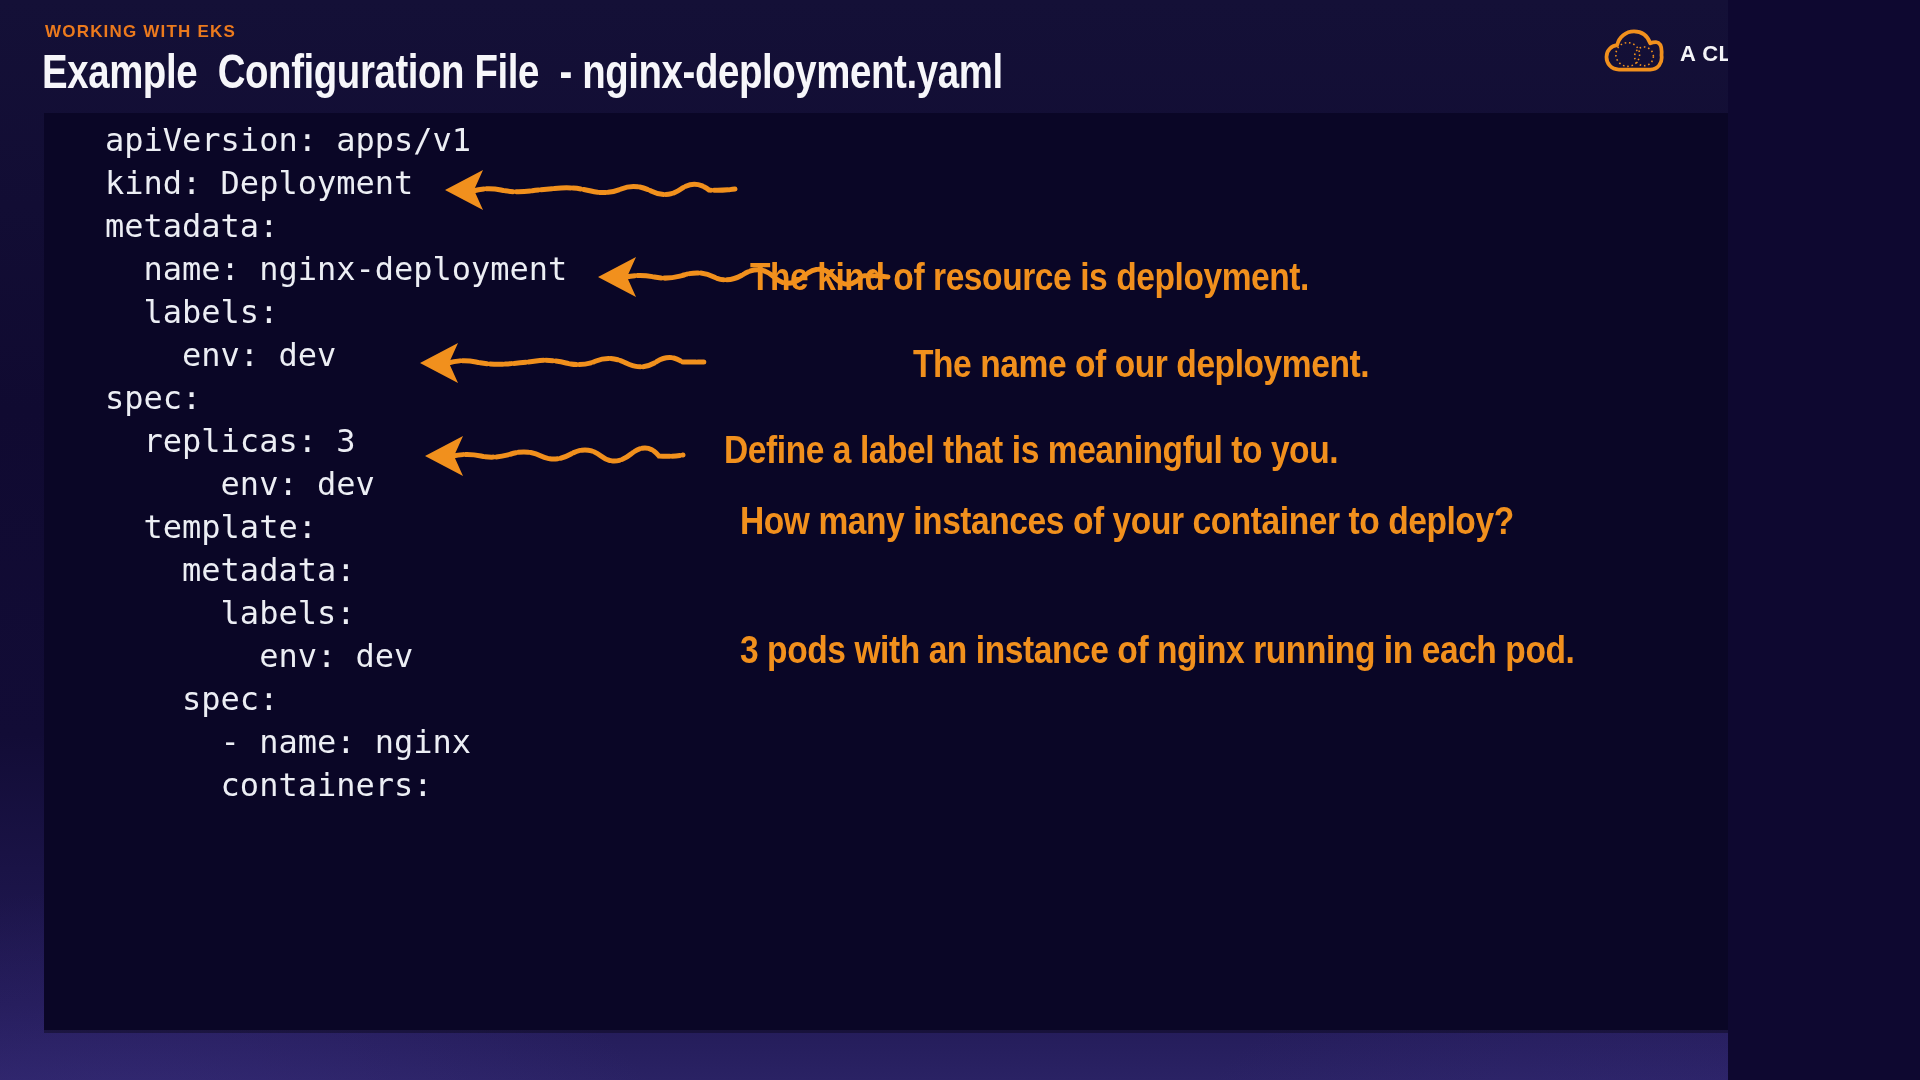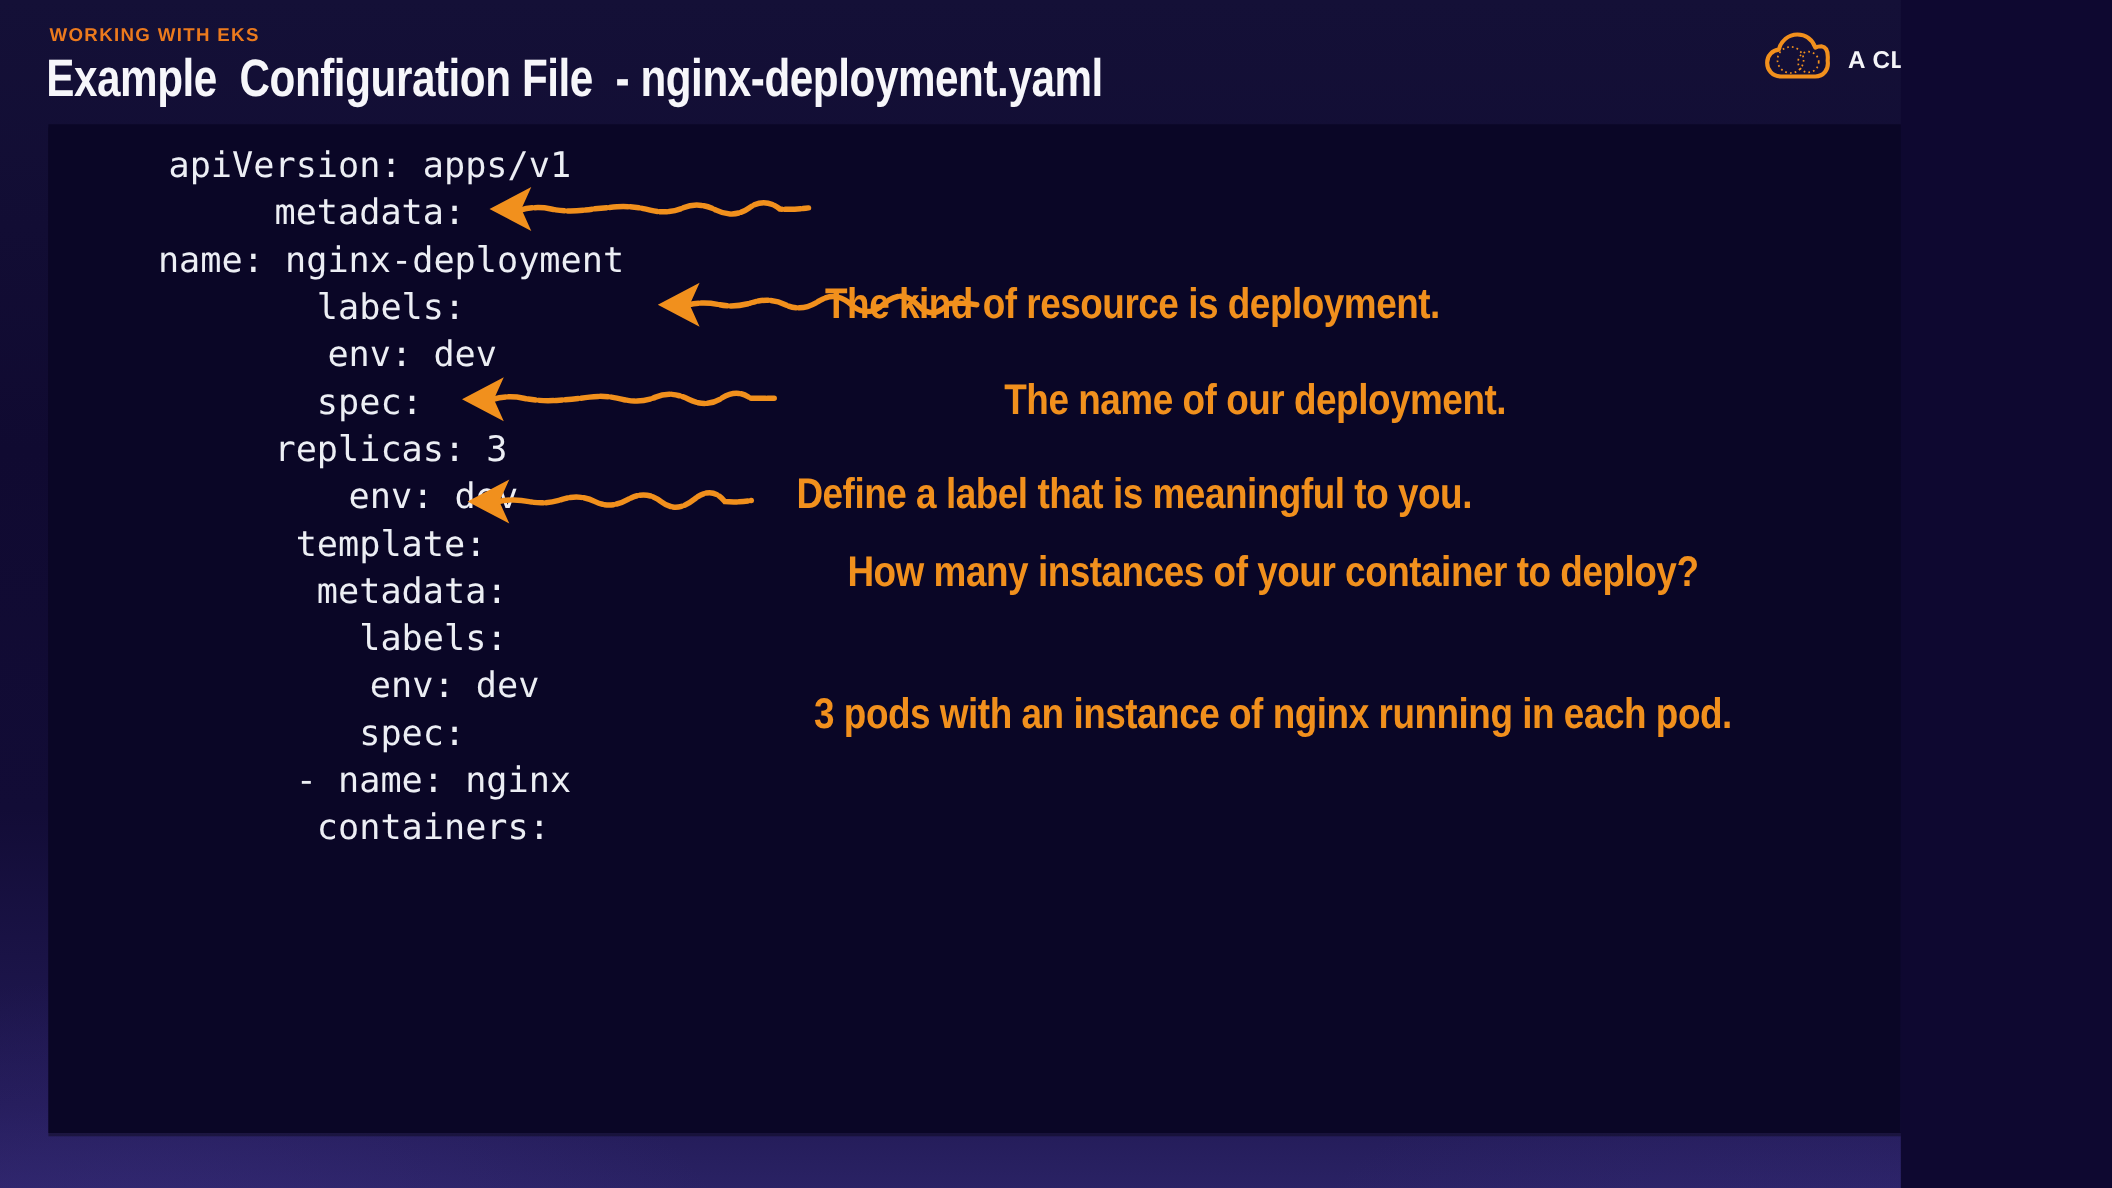--- a/index.html
+++ b/index.html
@@ -6,21 +6,20 @@
   html,body { background:#0e0830; }
   .slide {
     position:relative;
     width:1728px; height:1080px;
     overflow:hidden;
     background:
       radial-gradient(900px 520px at 8% 112%, rgba(64,50,136,.50), rgba(64,50,136,0) 62%),
       radial-gradient(900px 560px at 96% 115%, rgba(58,45,128,.42), rgba(58,45,128,0) 58%),
       linear-gradient(180deg, #141037 0%, #100a31 38%, #120c36 68%, #221a56 93%, #2a2264 100%);
     font-family:"Liberation Sans", sans-serif;
-    text-align:center;
   }
 
   
   .eyebrow {
     position:absolute; left:45px; top:22px;
     color:#ec7a1d; font-size:17px; font-weight:bold; letter-spacing:1.2px;
     white-space:pre;
   }
   .title {
     position:absolute; left:42px; top:44px;
@@ -33,21 +32,21 @@
   .logo { position:absolute; left:1604px; top:28px; display:flex; align-items:center; gap:16px; }
   .logo-text { color:#f4f4f8; font-size:22px; font-weight:bold; letter-spacing:0.5px; white-space:pre; }
 
   
   .panel {
     position:absolute; left:44px; top:113px; width:1833px; height:917px;
     background:#0a0626;
     box-shadow:0 3px 0 rgba(0,0,0,.35);
   }
   .code {
-    position:absolute; left:61px; top:16px;
+    position:absolute; left:61px; top:6px;
     font-family:"DejaVu Sans Mono","Liberation Mono",monospace;
     font-size:32px; line-height:43px; color:#eceef4;
   }
   .code-line { white-space:pre; height:43px; }
 
   
   .ann {
     position:absolute;
     color:#f1901d; font-size:39px; font-weight:bold; letter-spacing:-0.5px;
     line-height:43px;
@@ -71,20 +70,21 @@
         <circle cx="38" cy="42" r="19" fill="none" stroke="#f1901d" stroke-width="2.5" stroke-dasharray="2.5 4.5"></circle>
         <circle cx="64" cy="45" r="15" fill="none" stroke="#f1901d" stroke-width="2.5" stroke-dasharray="2.5 4.5"></circle>
       </svg>
     </span>
     <span class="logo-text">A CLOUD GURU</span>
   </div>
 
   <div class="panel">
     <div class="code">
       <div class="code-line">apiVersion: apps/v1</div>
+      <div class="code-line">kind: Deployment</div>
       <div class="code-line">metadata:</div>
       <div class="code-line">  name: nginx-deployment</div>
       <div class="code-line">  labels:</div>
       <div class="code-line">    env: dev</div>
       <div class="code-line">spec:</div>
       <div class="code-line">  replicas: 3</div>
       <div class="code-line">      env: dev</div>
       <div class="code-line">  template:</div>
       <div class="code-line">    metadata:</div>
       <div class="code-line">      labels:</div>

